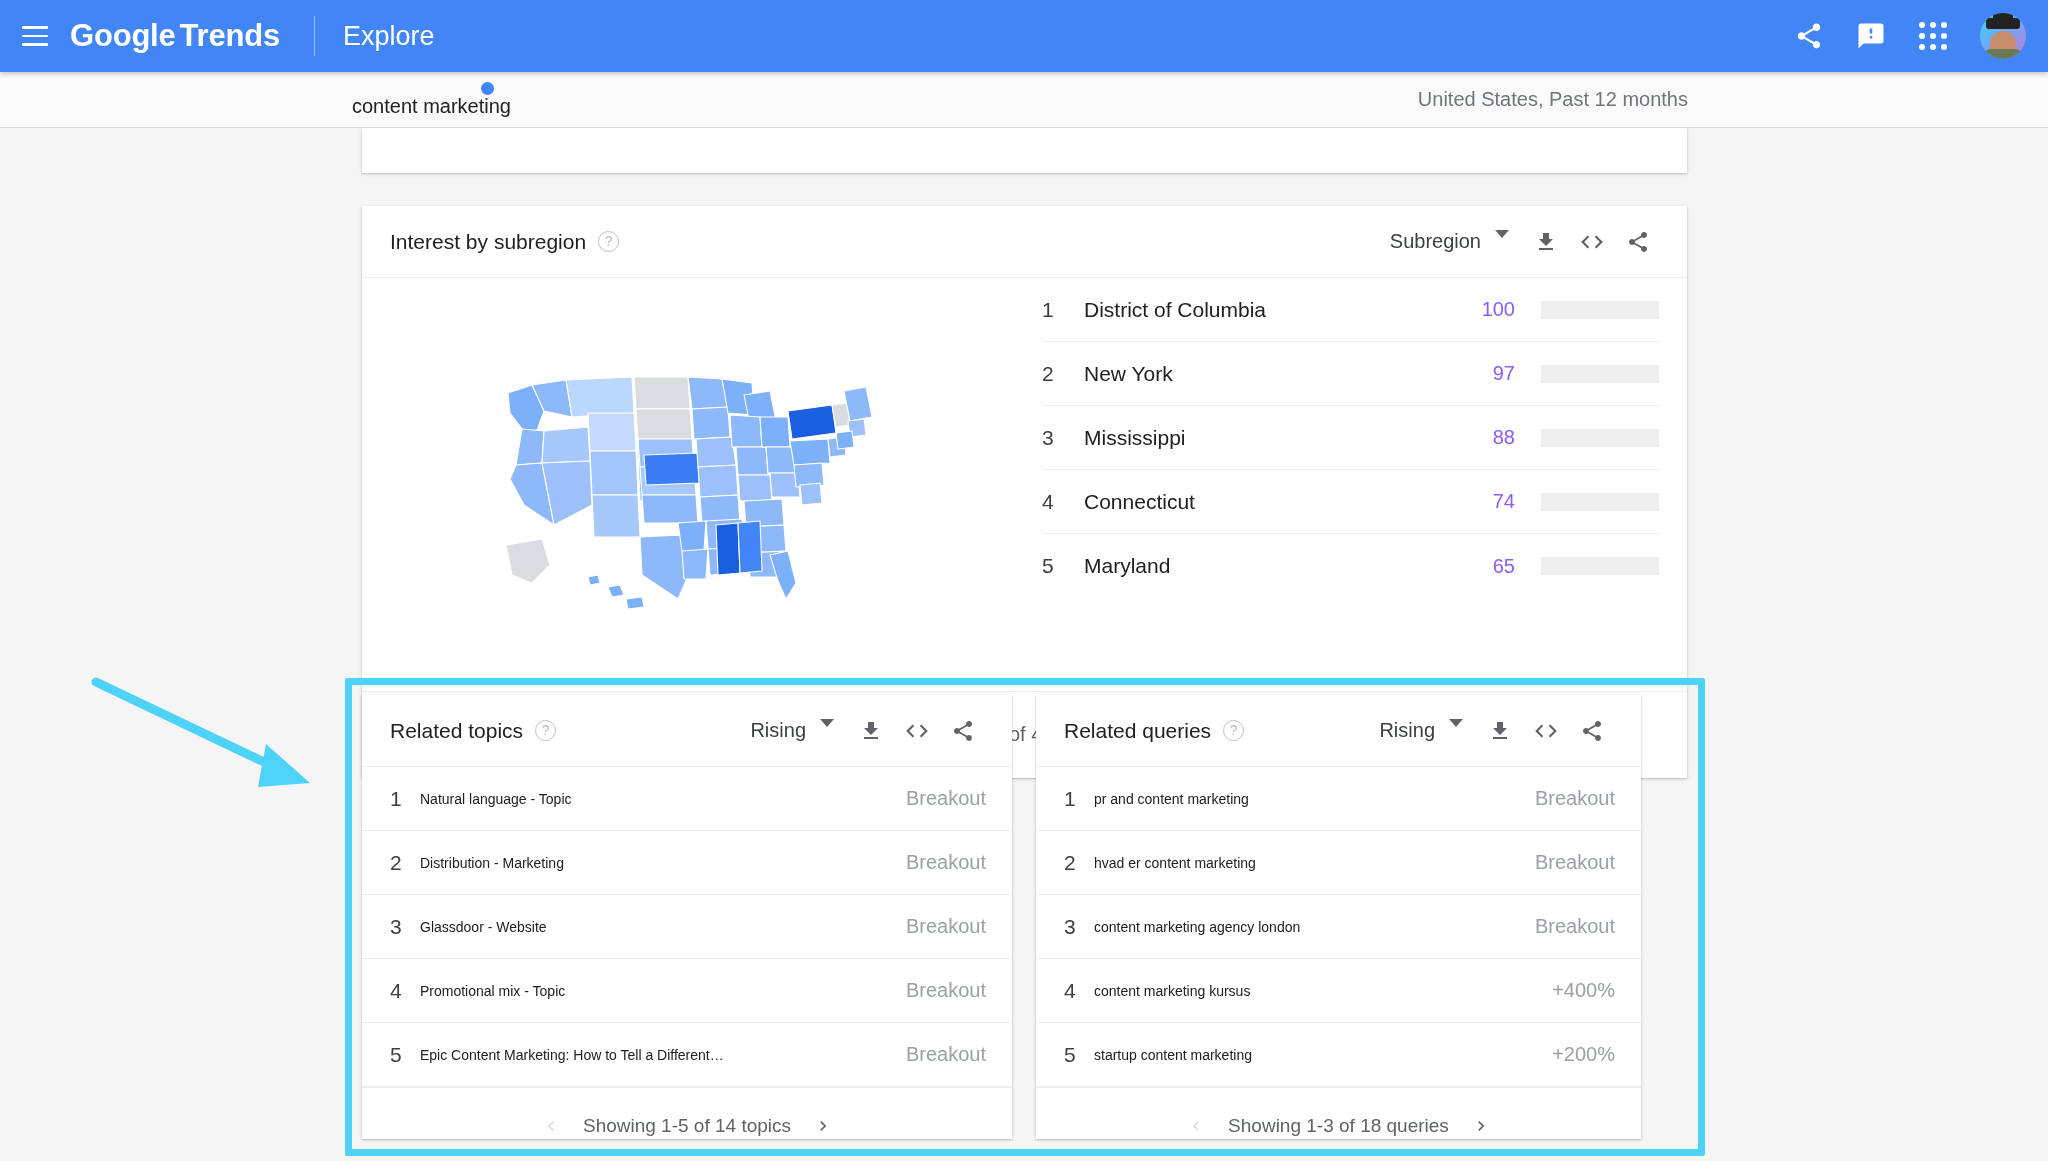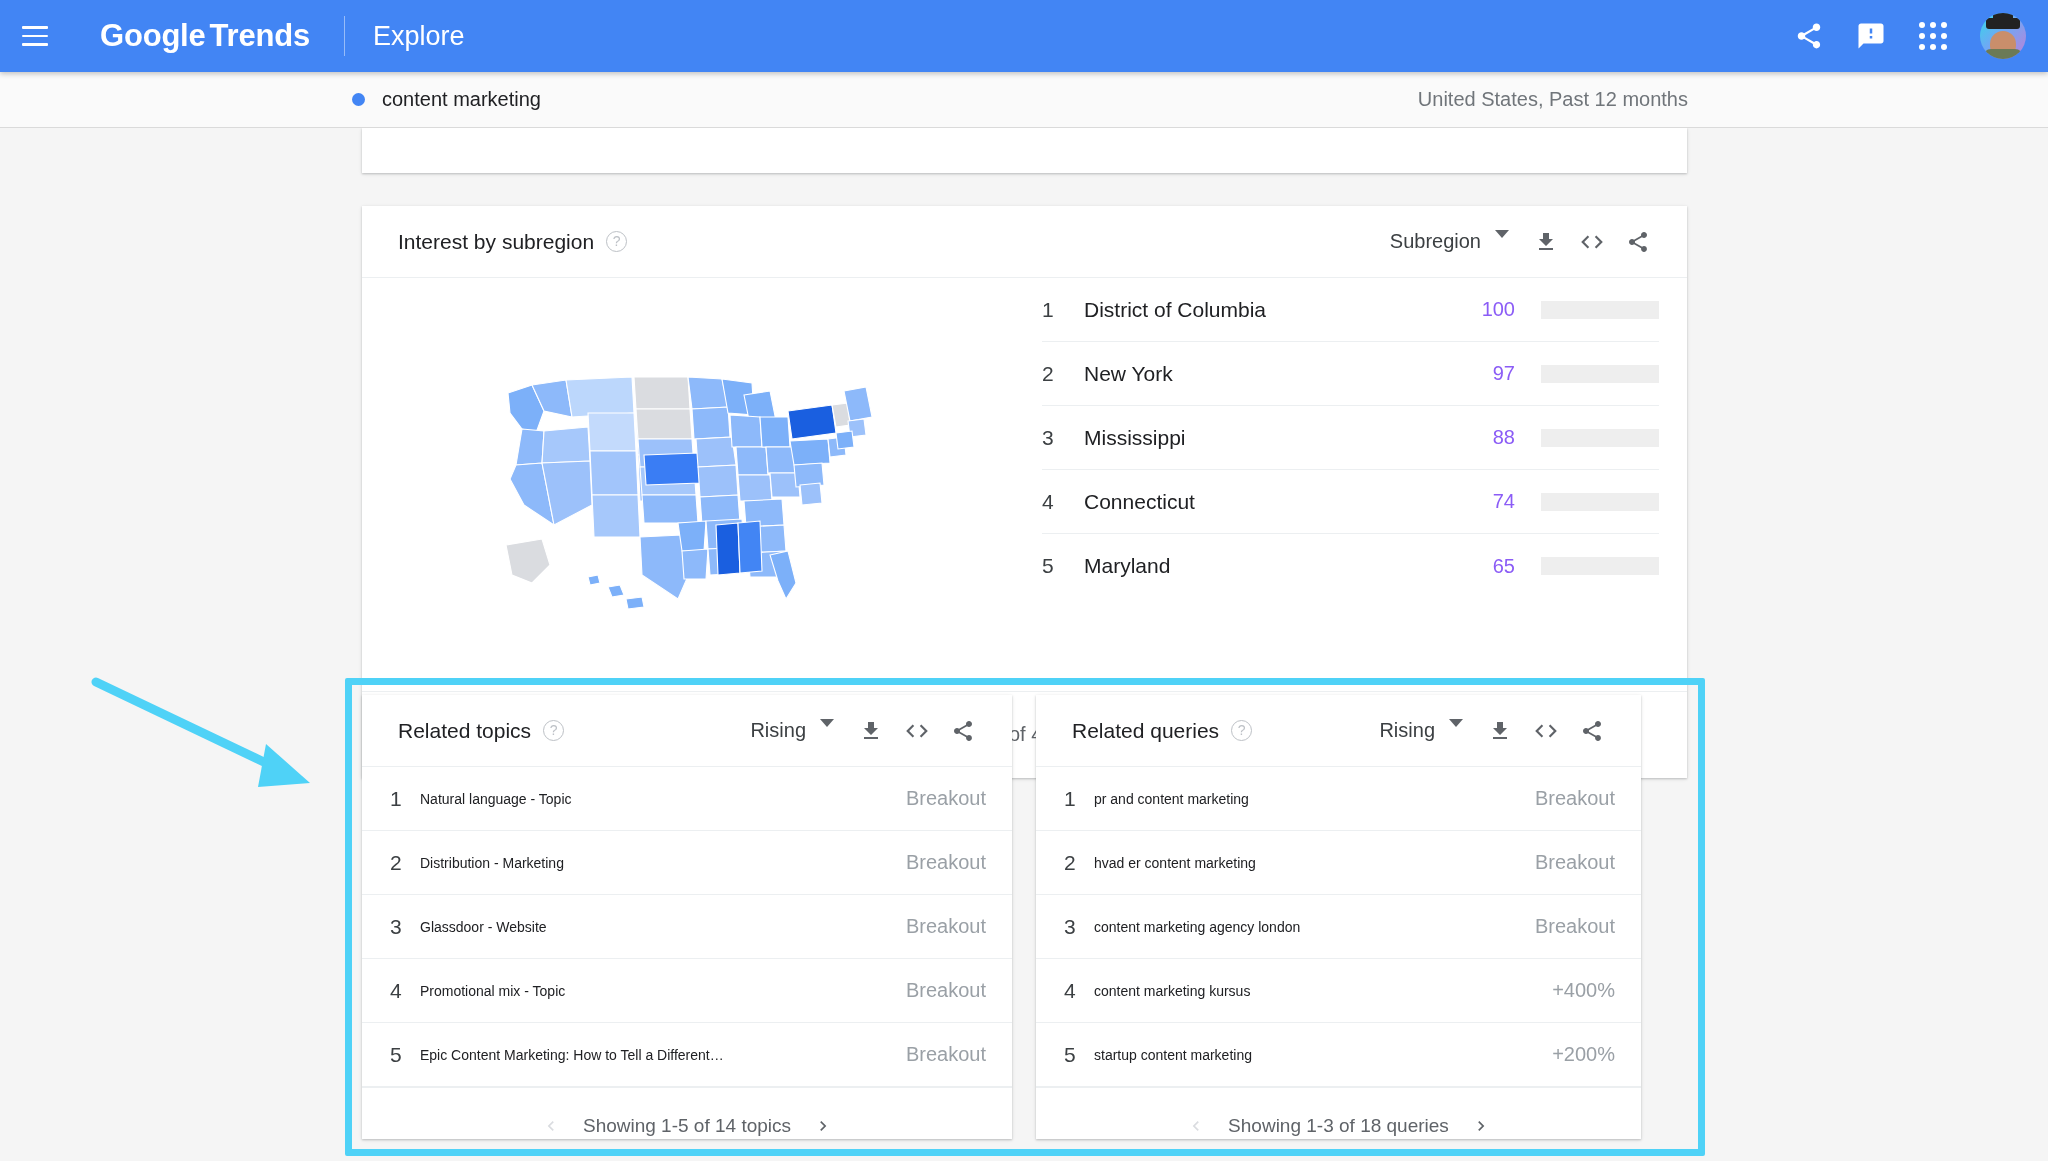--- a/index.html
+++ b/index.html
@@ -20,21 +20,21 @@
     box-shadow: 0 2px 5px rgba(0,0,0,.22);
   }
   .hamburger {
     width: 26px; height: 20px; margin-left: 22px; margin-right: 22px;
     display: flex; flex-direction: column; justify-content: space-between;
     cursor: pointer;
   }
   .hamburger span { display: block; height: 2.6px; background: #fff; border-radius: 1px; }
   .brand {
     font-size: 31px; color: #fff; letter-spacing: -.2px;
-    display: flex; align-items: baseline; margin-left: 30px;
+    display: flex; align-items: baseline;
   }
   .brand .g { font-weight: 700; }
   .brand .t { font-weight: 700; margin-left: 4px; }
   .vdiv { width: 1px; height: 40px; background: rgba(255,255,255,.45); margin: 0 28px 0 34px; }
   .explore { font-size: 27px; color: #fff; font-weight: 400; }
   .appbar-right {
     margin-left: auto; display: flex; align-items: center; gap: 0;
     padding-right: 22px;
   }
   .icon-btn {
@@ -68,21 +68,21 @@
   }
 
   
   .subhead {
     position: absolute; top: 72px; left: 0; width: 2048px; height: 56px;
     background: #fafafa;
     border-bottom: 1px solid #dadada;
     display: flex; align-items: center;
     z-index: 20;
   }
-  .chip { display: flex; align-items: center; margin-left: 352px; }
+  .chip { display: flex; align-items: flex-end; margin-left: 352px; flex-direction: column; }
   .chip .dot { width: 13px; height: 13px; border-radius: 50%; background: #4285f4; margin-right: 17px; }
   .chip .label { font-size: 20px; color: #202124; }
   .region-label {
     margin-left: auto; margin-right: 360px;
     font-size: 20px; color: #70757a; text-align: center;
   }
 
   
   .canvas { position: absolute; top: 128px; left: 0; width: 2048px; height: 1033px; background: #f5f5f5; }
 
@@ -92,21 +92,21 @@
   }
 
   
   .card-top { left: 362px; top: 0px; width: 1325px; height: 45px; }
 
   
   .card-geo { left: 362px; top: 78px; width: 1325px; height: 572px; }
 
   .panel-head {
     height: 72px; display: flex; align-items: center;
-    padding: 0 26px 0 36px; border-bottom: 1px solid #eceff1;
+    padding: 0 26px 0 28px; border-bottom: 1px solid #eceff1;
   }
   .panel-title { font-size: 21px; color: #202124; font-weight: 400; }
   .help-icon {
     width: 21px; height: 21px; border-radius: 50%; border: 1.6px solid #bdc1c6;
     color: #bdc1c6; font-size: 14px; line-height: 18px; text-align: center;
     margin-left: 12px; cursor: pointer; font-family: "Liberation Sans", sans-serif;
   }
   .head-actions { margin-left: auto; display: flex; align-items: center; }
   .select {
     display: flex; cursor: pointer; margin-right: 14px;

